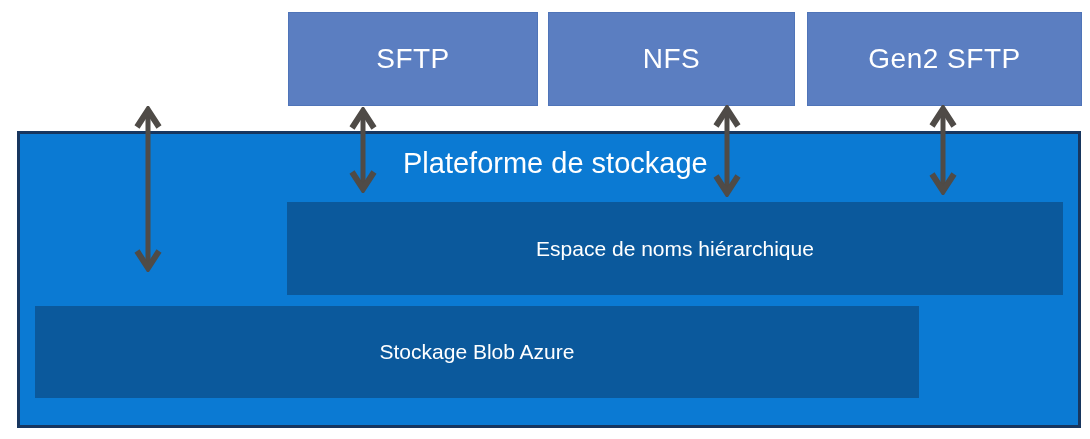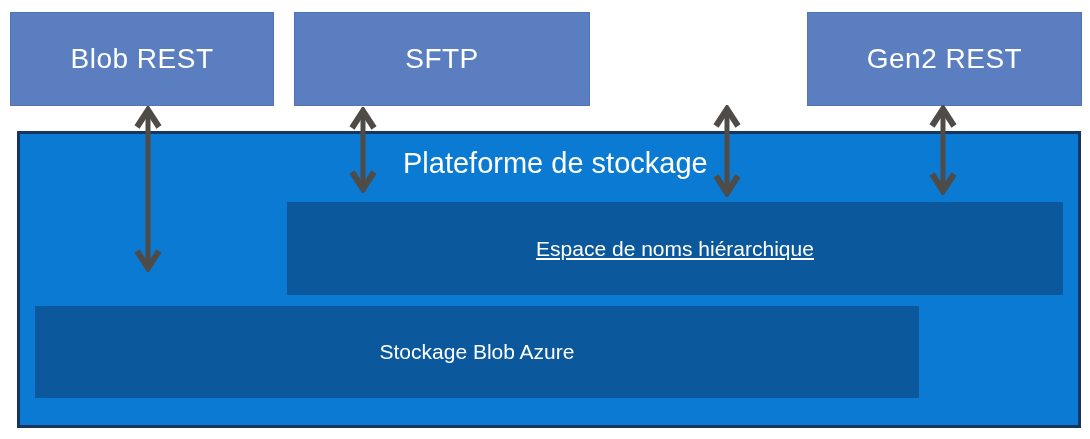--- a/index.html
+++ b/index.html
@@ -62,48 +62,47 @@
     display:flex;
     align-items:center;
     justify-content:center;
     font-size:21px;
   }
   .layer-hns{
     left:267px;
     top:68px;
     width:776px;
     height:93px;
-    text-decoration:underline;
   }
   .layer-blob{
     left:15px;
     top:172px;
     width:884px;
     height:92px;
   }
   .arrow{
     position:absolute;
     color:var(--arrow);
     z-index:5;
   }
   .arrow svg{display:block;}
 </style>
 </head>
 <body>
 
 <div class="canvas">
 
-  <div class="protocol-box" style="left:10px;width:264px;">
-    <span>Blob REST</span>
-  </div>
-  <div class="protocol-box" style="left:294px;width:296px;">
+  <div class="protocol-box" style="left:288px;width:250px;">
     <span>SFTP</span>
   </div>
+  <div class="protocol-box" style="left:548px;width:247px;">
+    <span>NFS</span>
+  </div>
   <div class="protocol-box" style="left:807px;width:275px;">
-    <span>Gen2 REST</span>
+    <span>Gen2 SFTP</span>
   </div>
 
   <div class="platform">
     <div class="platform-title">Plateforme de stockage</div>
 
     <div class="layer layer-hns">
       <span>Espace de noms hiérarchique</span>
     </div>
 
     <div class="layer layer-blob">

